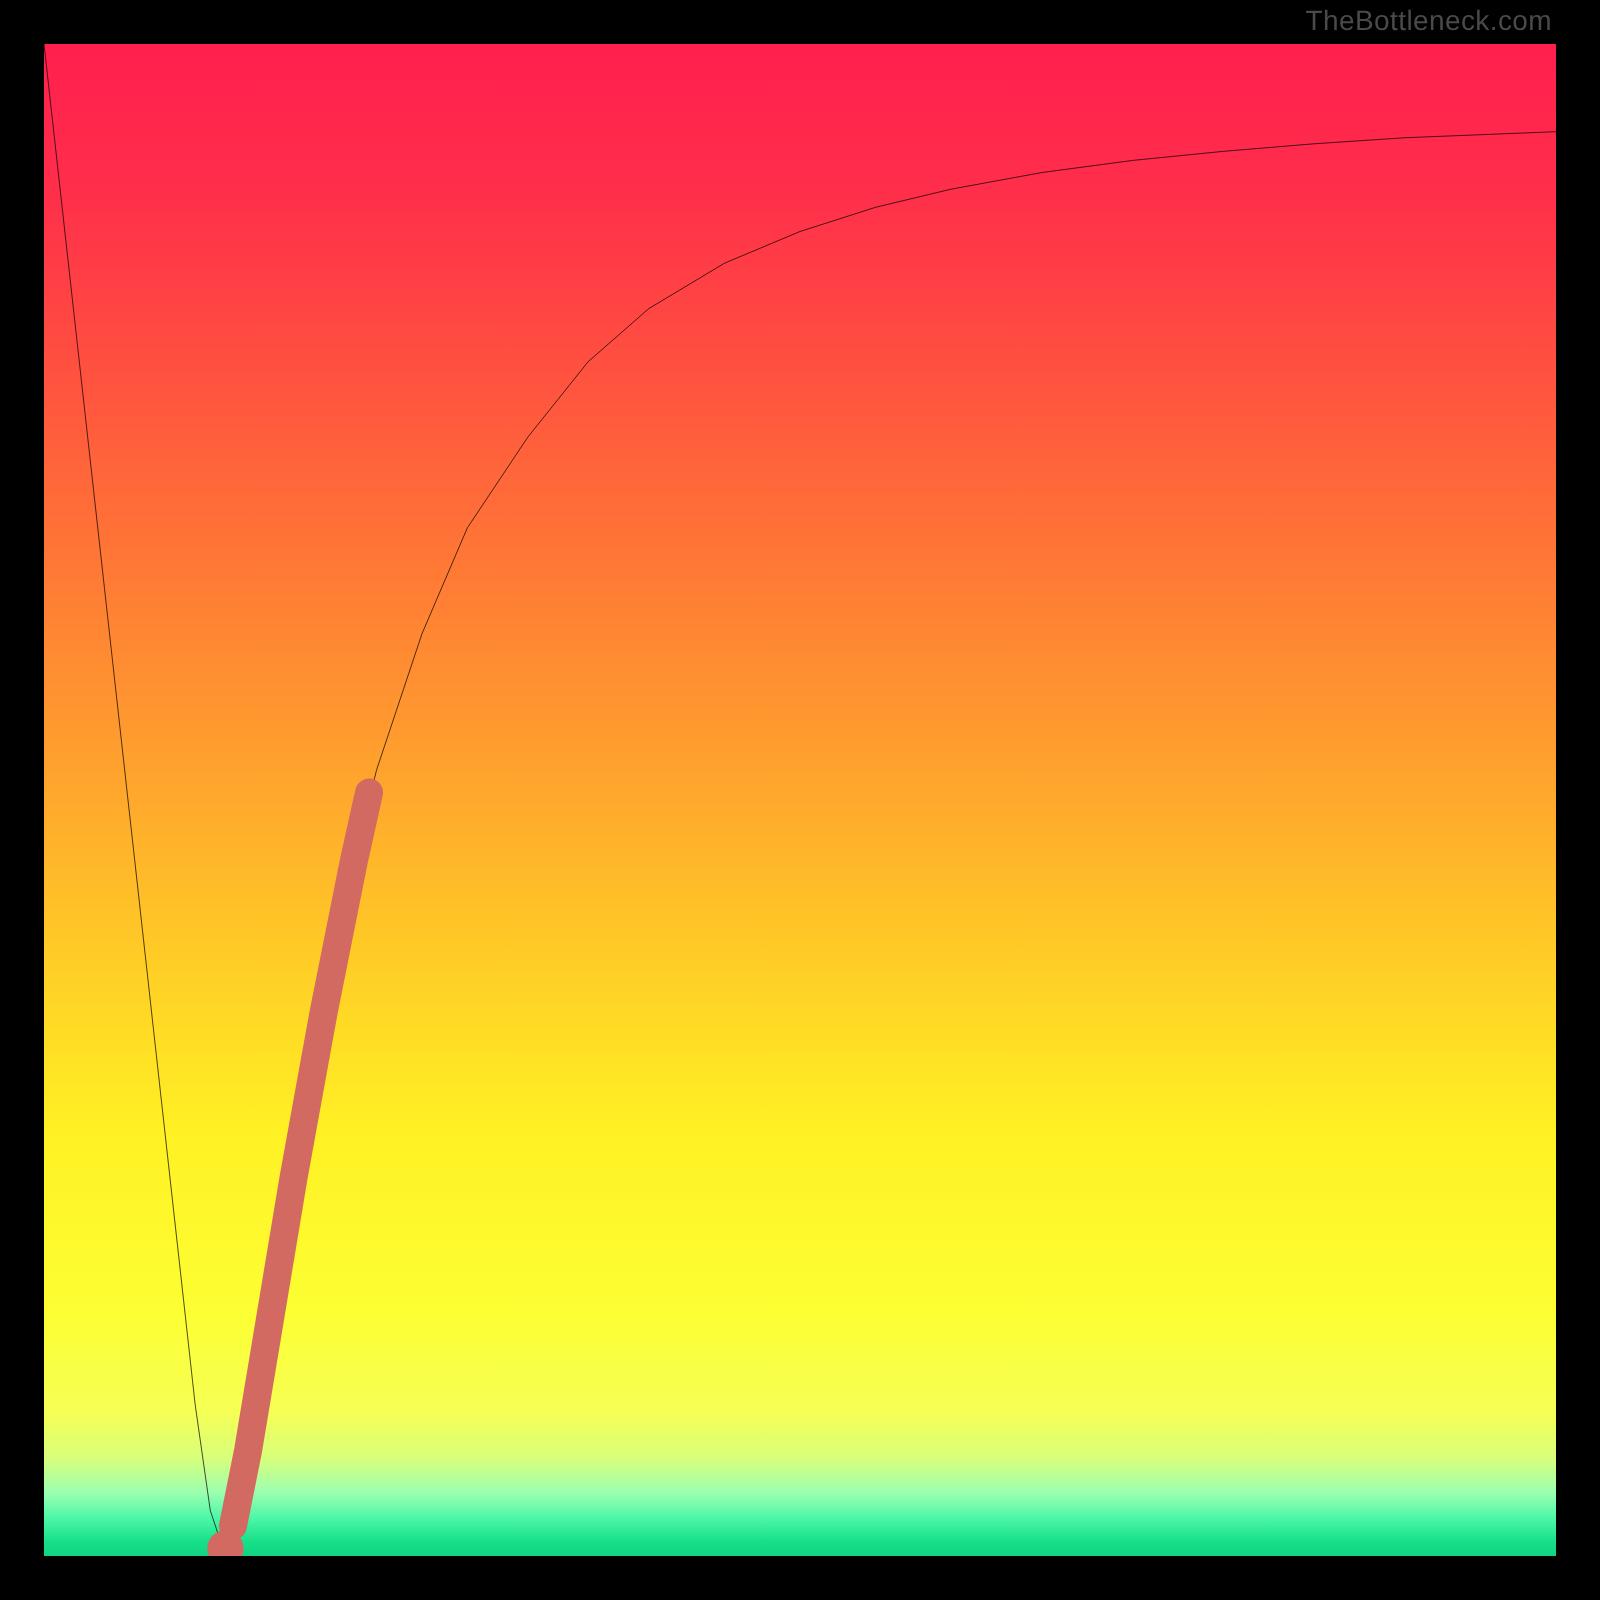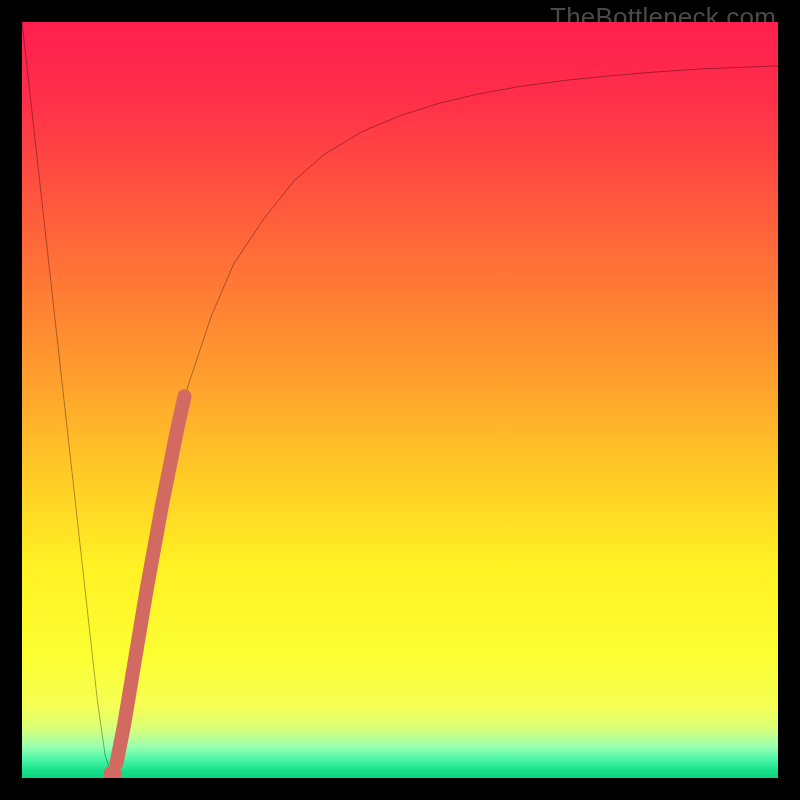--- a/index.html
+++ b/index.html
@@ -28,21 +28,21 @@
   }
   .gradient-bg {
     position: absolute;
     inset: 0;
   }
   .watermark {
     position: absolute;
     top: 2px;
     right: 24px;
     color: #4a4a4a;
-    font-size: 26px;
+    font-size: 14px;
     font-weight: 500;
     letter-spacing: 0.2px;
   }
   svg.curve-layer {
     position: absolute;
     inset: 0;
     width: 100%;
     height: 100%;
   }
 </style>

